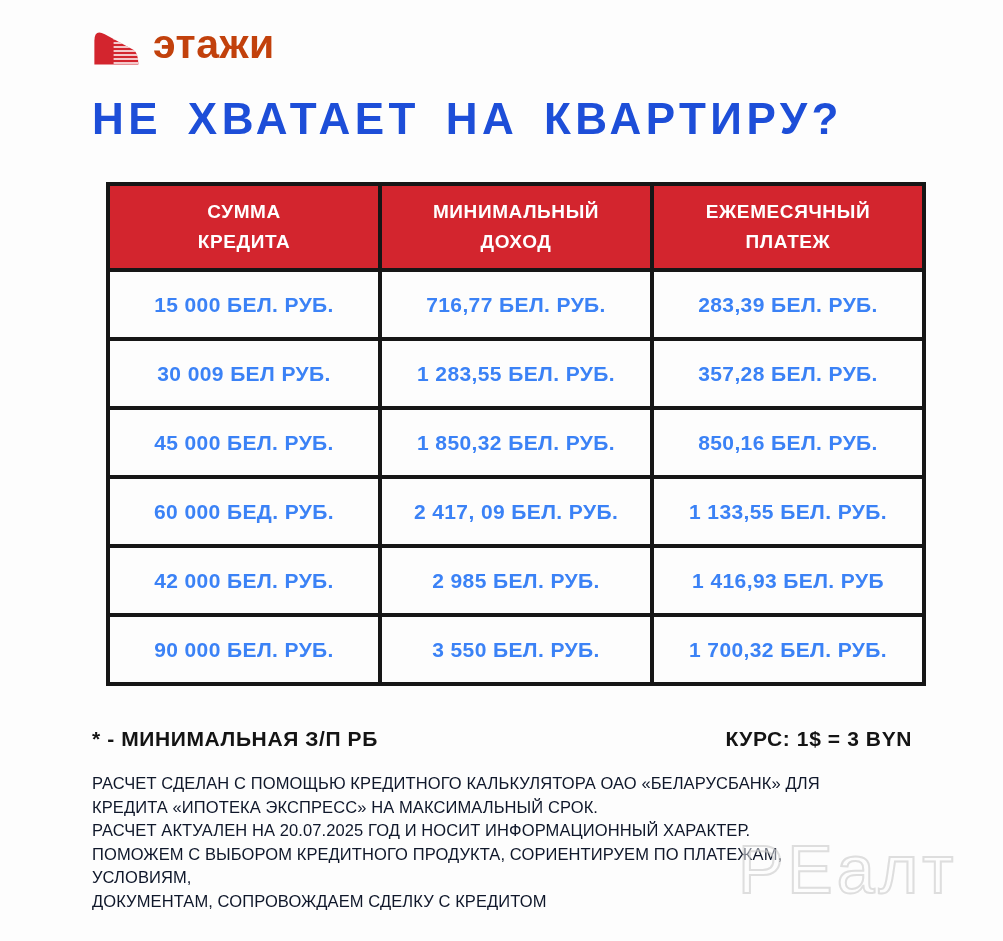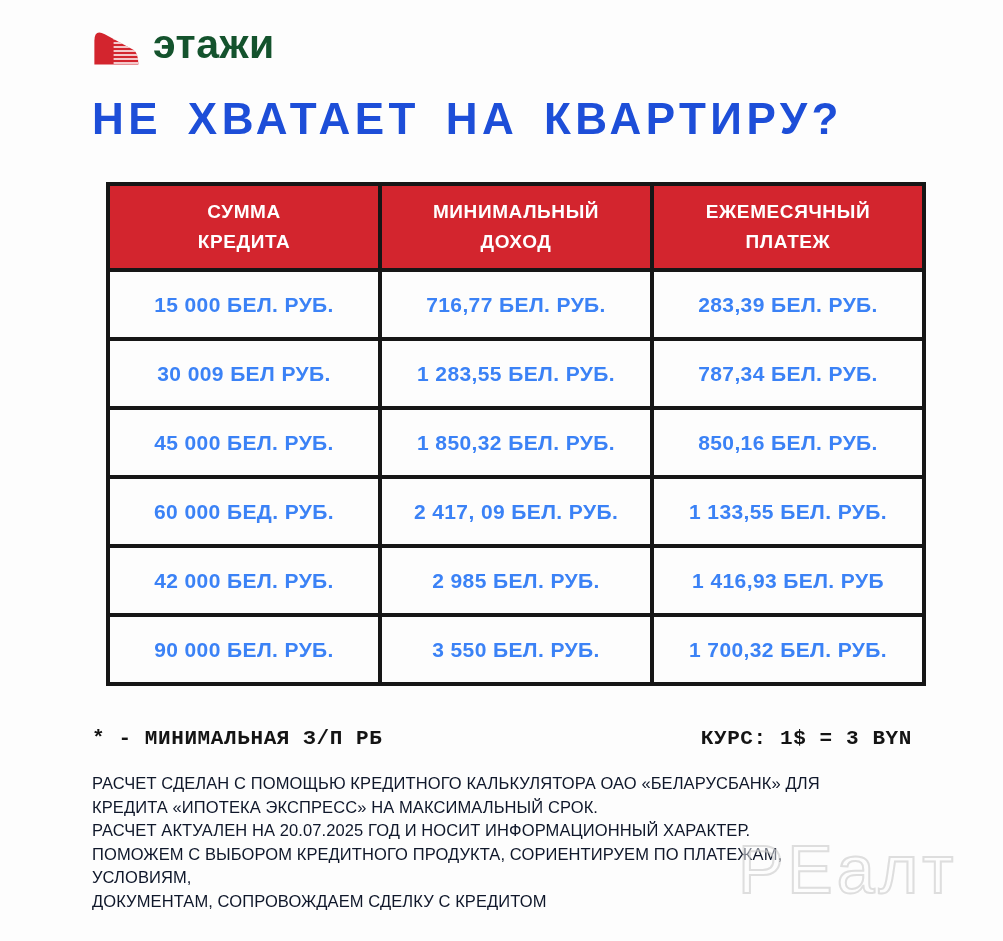--- a/index.html
+++ b/index.html
@@ -8,21 +8,21 @@
     font-family: "Liberation Sans", sans-serif;
     background: #fdfdfd;
     overflow: hidden;
   }
   .page { position: relative; width: 1003px; height: 941px; background: #fdfdfd; }
 
   
   .logo { position: absolute; left: 92px; top: 24px; display: flex; align-items: center; gap: 13px; }
   .logo-icon { width: 48px; height: 40px; display: block; }
   .logo-text {
-    font-size: 41px; font-weight: bold; color: #14532d;
+    font-size: 41px; font-weight: bold; color: #c2410c;
     letter-spacing: 0.5px; line-height: 1; padding-bottom: 4px;
   }
 
   
   .title {
     position: absolute; left: 92px; top: 94px; width: 840px;
     font-size: 44px; font-weight: bold; color: #1d4ed8;
     letter-spacing: 4.5px; word-spacing: 9px; white-space: nowrap;
   }
 
@@ -42,21 +42,21 @@
   .credit-table td {
     background: #fdfdfd; color: #3b82f6;
     font-size: 21px; font-weight: bold; letter-spacing: 0.4px;
     height: 69px;
   }
 
   
   .footnote {
     position: absolute; left: 92px; top: 727px; width: 820px;
     display: flex; justify-content: space-between; align-items: baseline;
-    font-size: 21px; font-weight: bold; color: #141414; letter-spacing: 0.6px; font-family: Liberation Mono, monospace;
+    font-size: 21px; font-weight: bold; color: #141414; letter-spacing: 0.6px;
   }
 
   
   .disclaimer {
     position: absolute; left: 92px; top: 772px; width: 830px;
     font-size: 16.5px; line-height: 23.5px; color: #0f172a; letter-spacing: 0.1px;
   }
 
   
   .watermark {
@@ -108,21 +108,21 @@
     </thead>
     <tbody>
       <tr>
         <td>15 000 БЕЛ. РУБ.</td>
         <td>716,77 БЕЛ. РУБ.</td>
         <td>283,39 БЕЛ. РУБ.</td>
       </tr>
       <tr>
         <td>30 009 БЕЛ РУБ.</td>
         <td>1 283,55 БЕЛ. РУБ.</td>
-        <td>787,34 БЕЛ. РУБ.</td>
+        <td>357,28 БЕЛ. РУБ.</td>
       </tr>
       <tr>
         <td>45 000 БЕЛ. РУБ.</td>
         <td>1 850,32 БЕЛ. РУБ.</td>
         <td>850,16 БЕЛ. РУБ.</td>
       </tr>
       <tr>
         <td>60 000 БЕД. РУБ.</td>
         <td>2 417, 09 БЕЛ. РУБ.</td>
         <td>1 133,55 БЕЛ. РУБ.</td>

